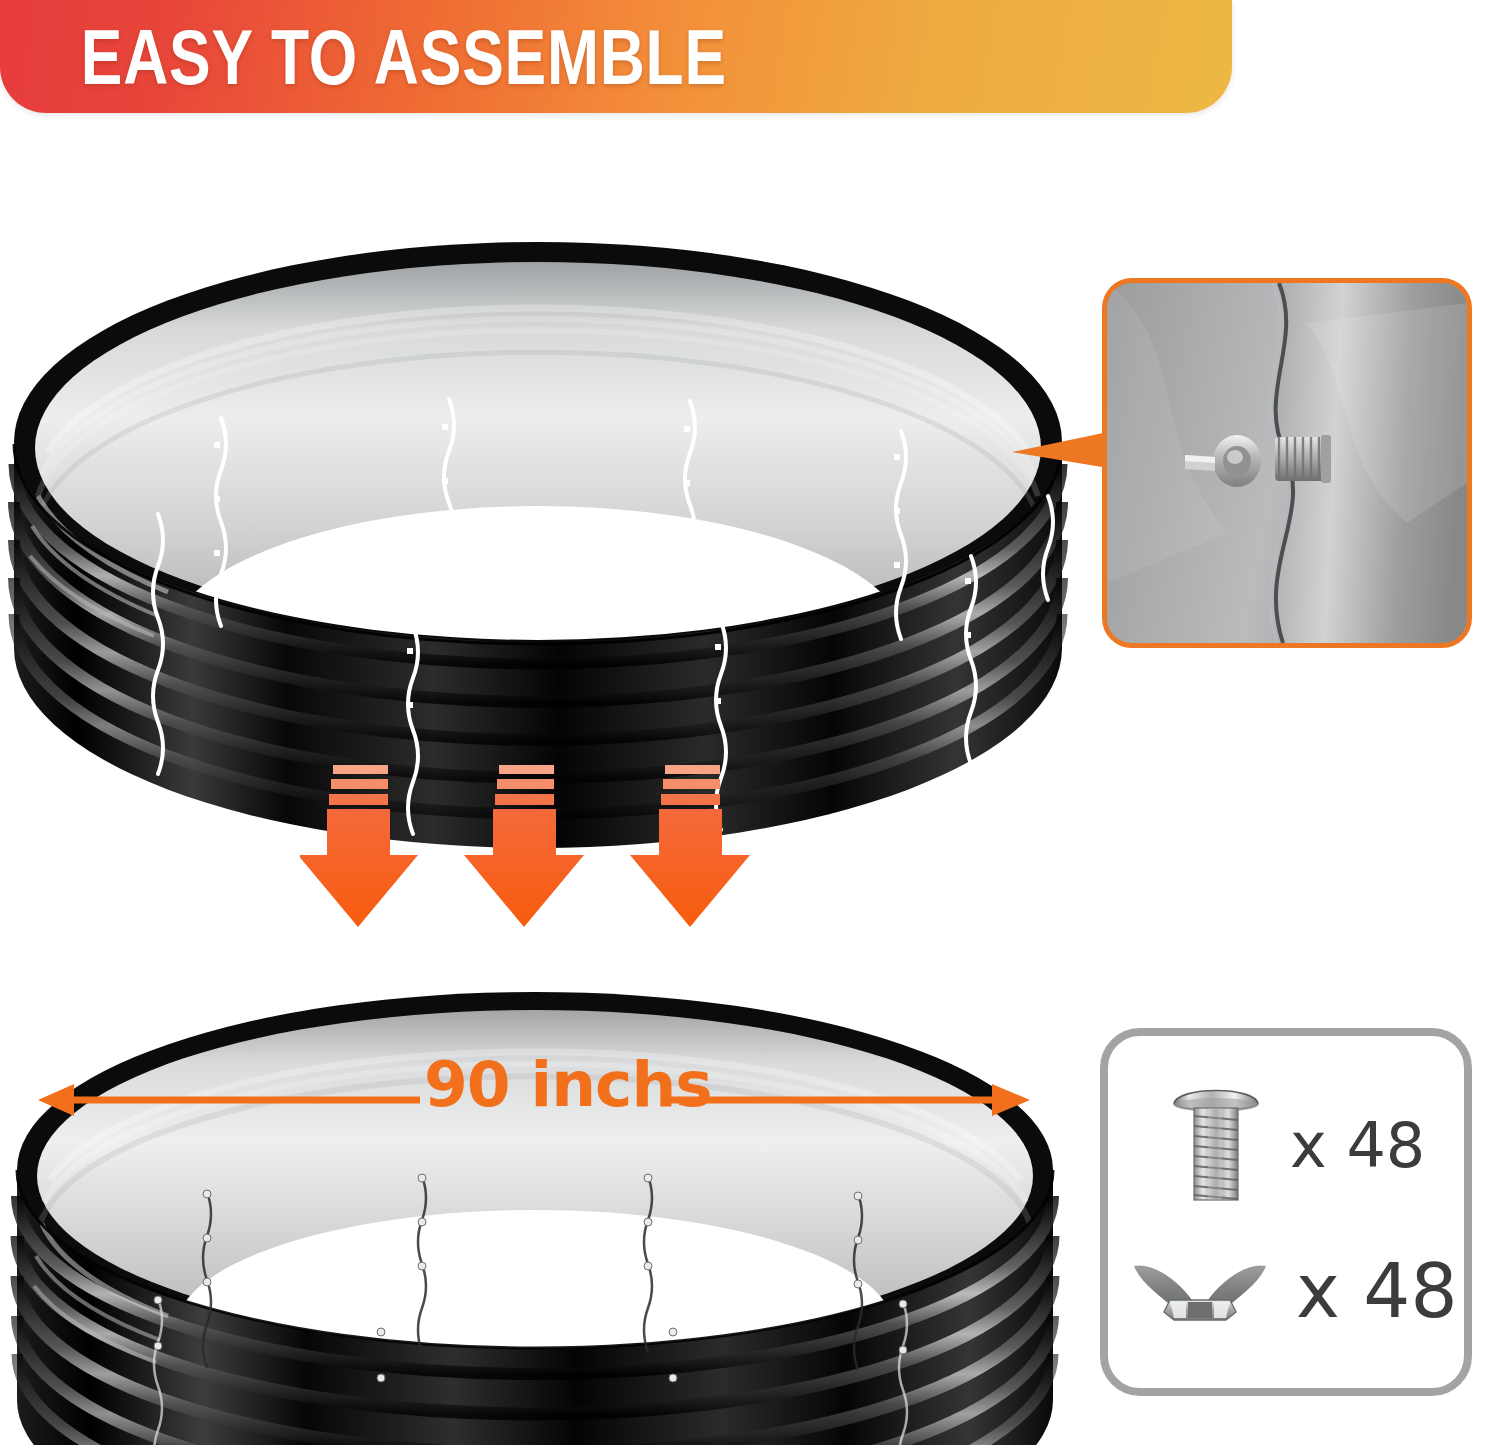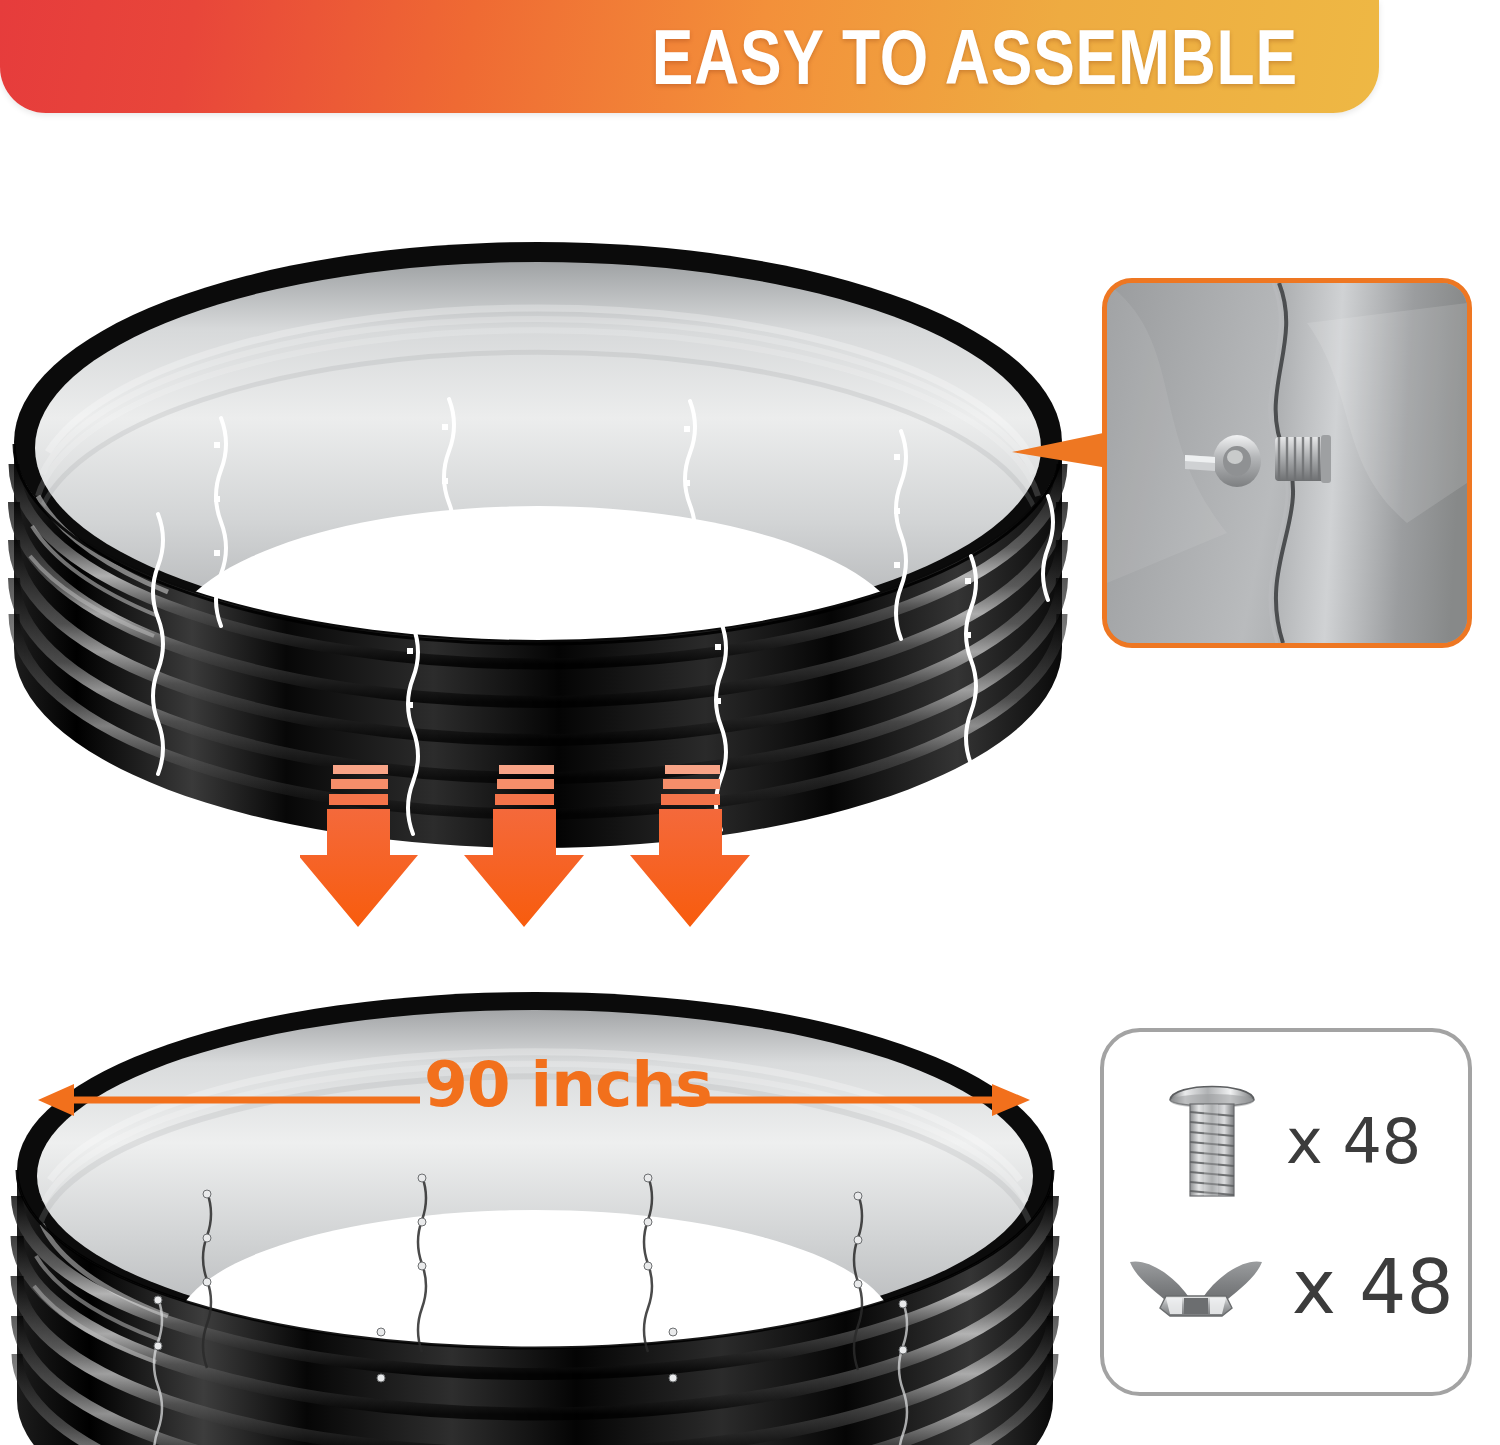--- a/index.html
+++ b/index.html
@@ -4,26 +4,25 @@
 <style>
   html,body{margin:0;padding:0;background:#fff;}
   body{
     width:1500px;height:1445px;position:relative;overflow:hidden;
     font-family:"Liberation Sans","DejaVu Sans",sans-serif;
   }
   #stage{position:absolute;inset:0;background:#ffffff;}
 
   
   .banner{
-    position:absolute;left:0;top:0;width:1356px;height:113px;
+    position:absolute;left:0;top:0;width:1232px;height:113px;
     border-bottom-left-radius:46px;border-bottom-right-radius:46px;
     background:linear-gradient(100deg,#e63c3c 0%,#e8463a 14%,#ef6a33 34%,#f3903a 55%,#eeab41 76%,#eeb844 100%);
-    display:flex;align-items:center;justify-content:flex-end;
+    display:flex;align-items:center;justify-content:flex-start;
     box-shadow:0 2px 6px rgba(0,0,0,.10);
-    padding-left:23px;
   }
   .banner-title{
     color:#fff;font-size:78px;line-height:78px;font-weight:bold;
     letter-spacing:1px;transform:scaleX(.80);transform-origin:center;
     white-space:nowrap;
     text-shadow:0 2px 5px rgba(120,40,10,.28);
     font-family:"Liberation Sans","DejaVu Sans",sans-serif;
   }
 
   
@@ -51,21 +50,21 @@
   .dim-label{
     position:absolute;left:424px;top:1053px;
     color:#f2701c;font-size:63px;line-height:63px;font-weight:600;
     letter-spacing:-1px;white-space:nowrap;
     font-family:"DejaVu Sans","Liberation Sans",sans-serif;
   }
 
   
   .partsbox{
     position:absolute;left:1100px;top:1028px;width:372px;height:368px;
-    border:4px solid #a3a3a3;border-radius:40px;background:#fff;
+    border:8px solid #a3a3a3;border-radius:40px;background:#fff;
     box-sizing:border-box;
   }
   .parts-row{
     position:absolute;display:flex;align-items:center;
   }
   .parts-row.screw{left:58px;top:42px;}
   .parts-row.wingnut{left:22px;top:218px;}
   .parts-icon{display:block;}
   .parts-count{
     color:#3c3c3c;font-weight:400;white-space:nowrap;

